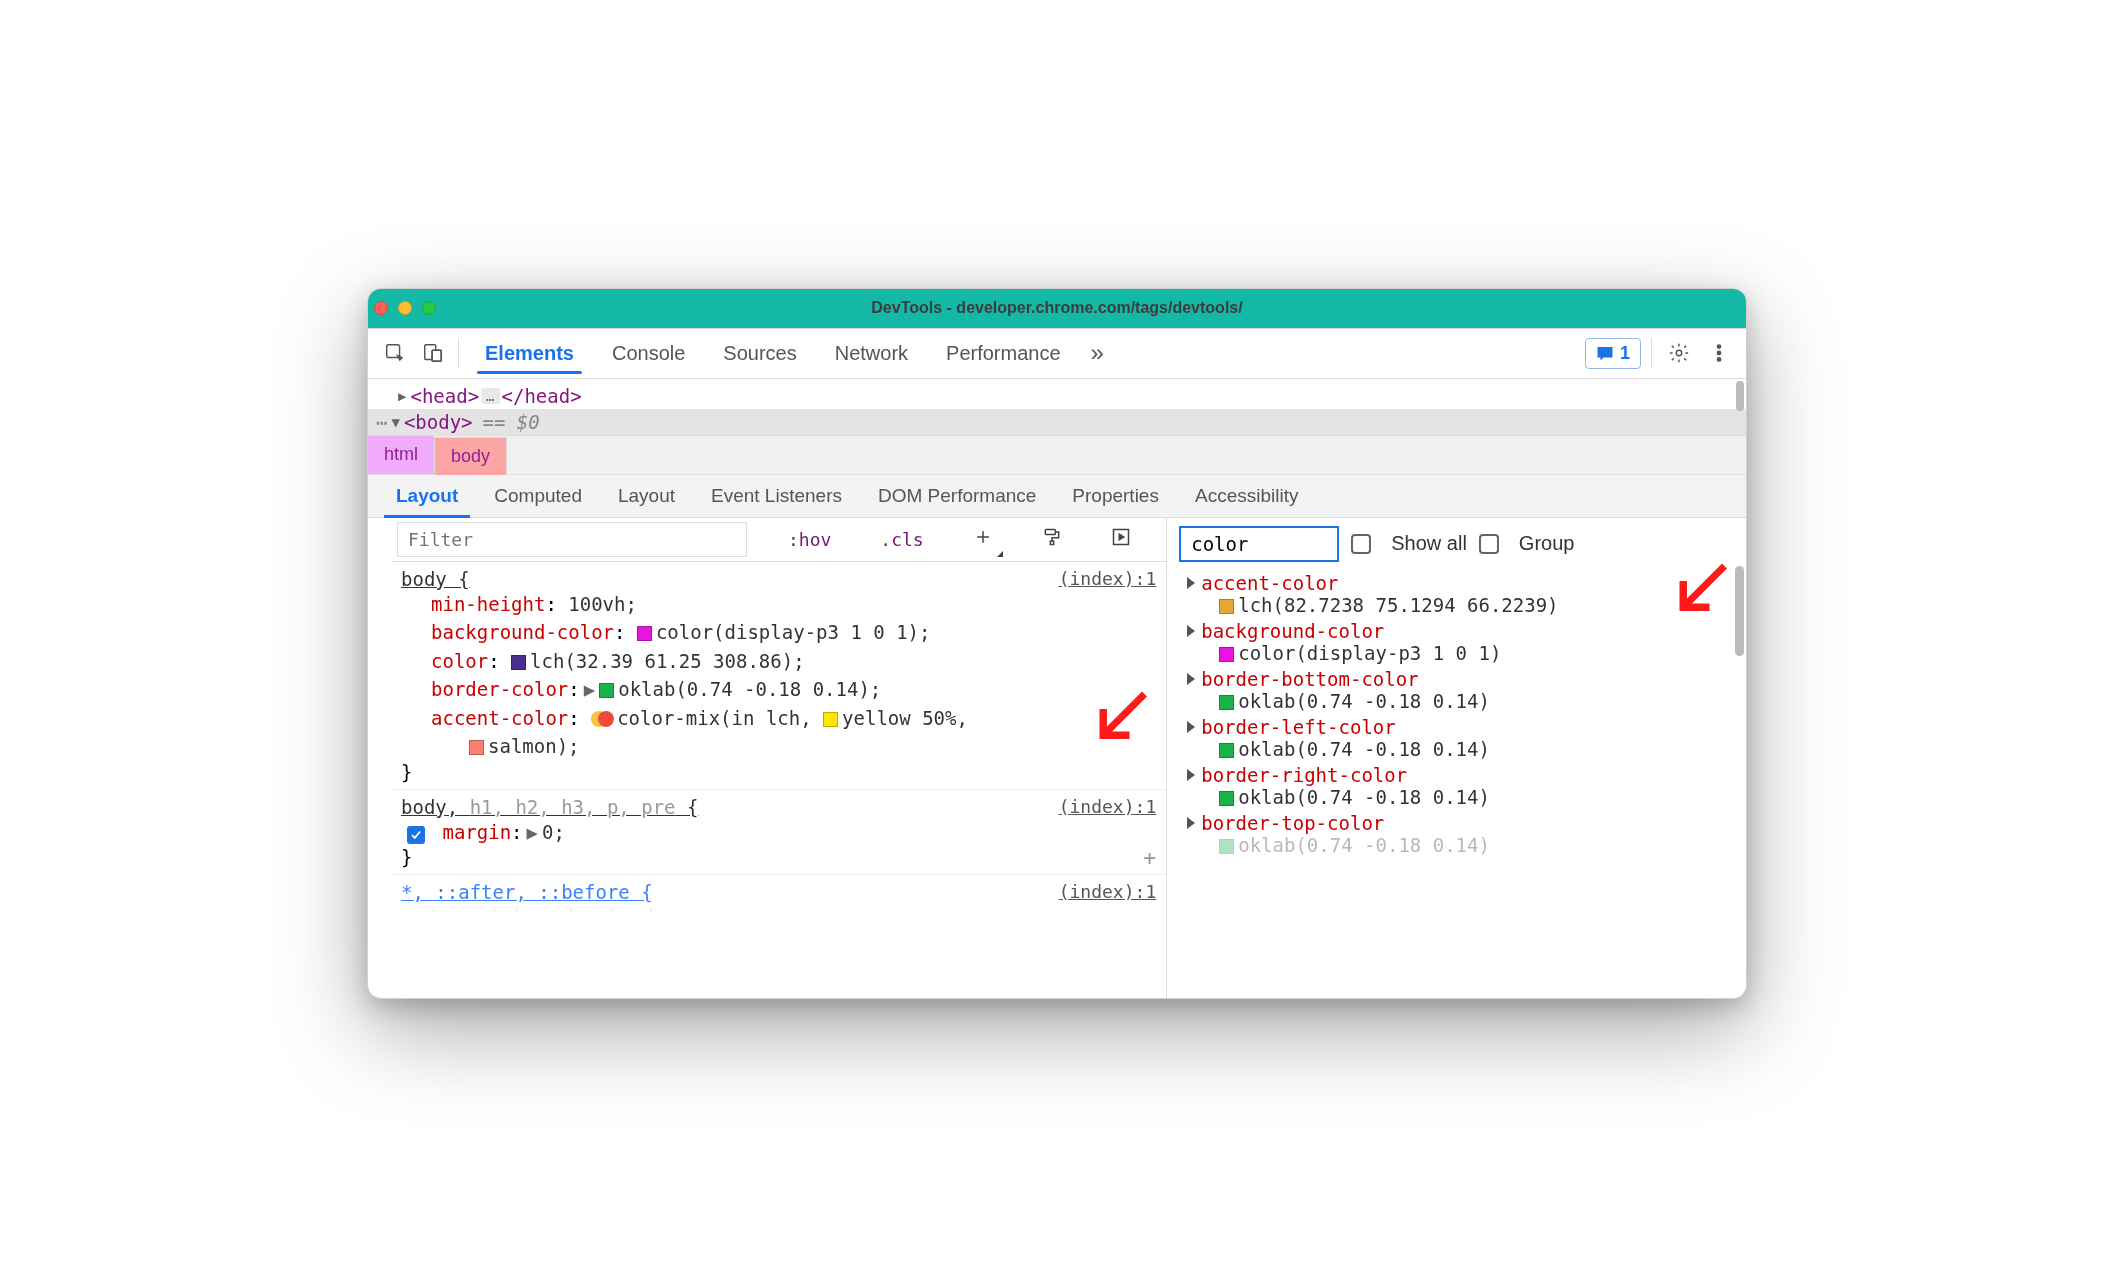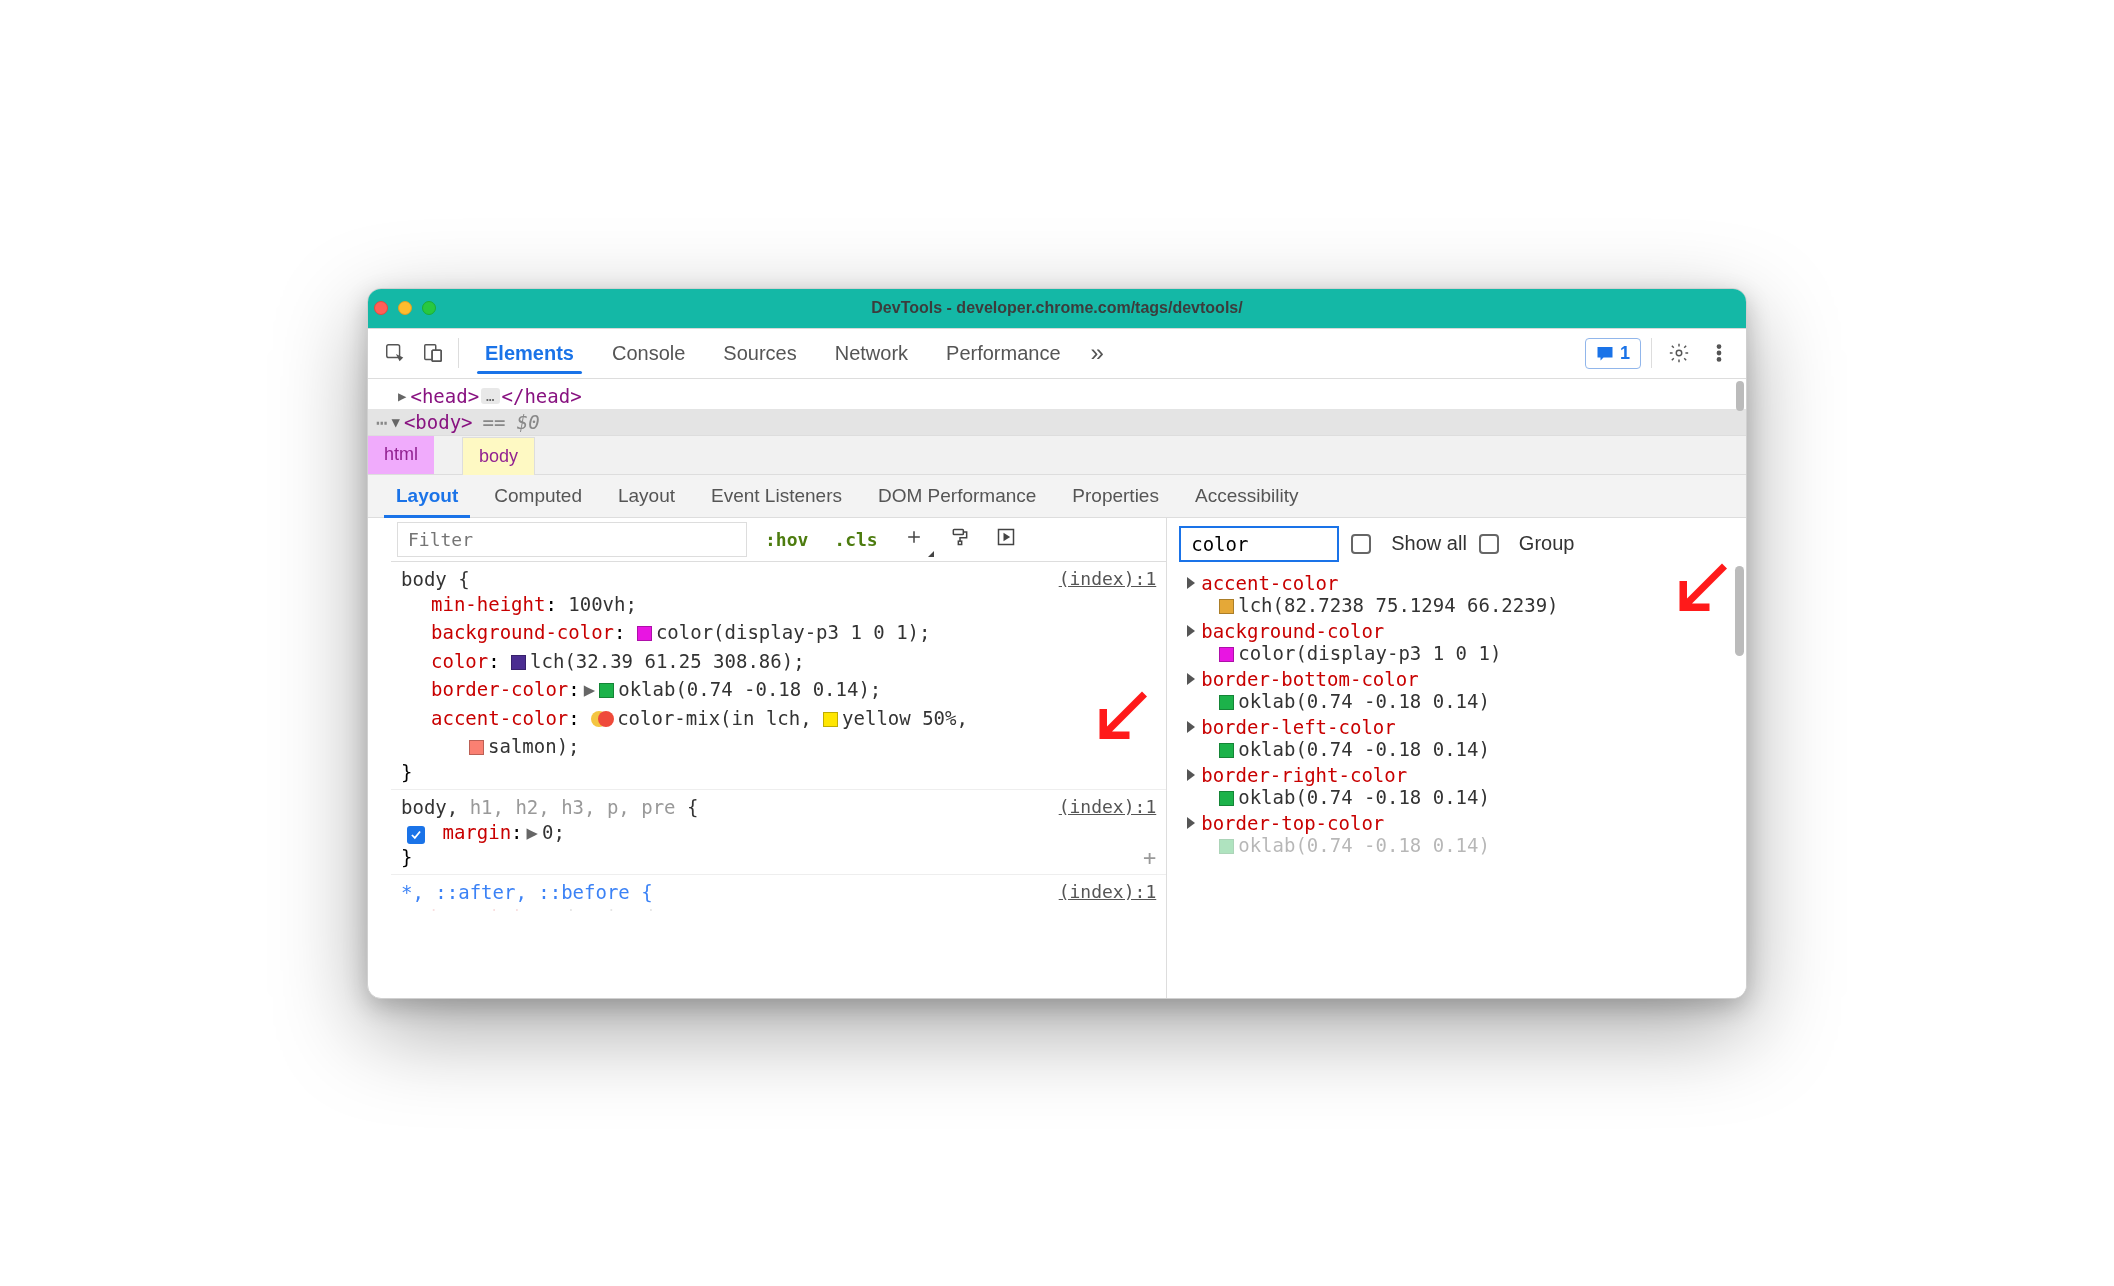--- a/index.html
+++ b/index.html
@@ -67,38 +67,38 @@
 .dom-row.sel { background:#e4e4e4;}
 .caret { color:#666; margin-right:4px; font-size:14px;}
 .tagp { color:#881280;}
 .dotsbox { display:inline-flex; align-items:center; justify-content:center; background:#e8e8e8; border-radius:3px; padding:0 5px; font-size:14px; color:#666; margin:0 2px;}
 .eq0 { color:#888; font-style:italic; margin-left:10px;}
 .ellipsis-gutter { color:#888; margin-right:4px; }
 .dom-scroll-nub { position:absolute; right:2px; top:2px; width:8px; bottom:2px; }
 .dom-scroll-nub .thumb { position:absolute; right:0; top:0; width:8px; height:30px; background:#bbb; border-radius:4px;}
 .breadcrumbs { display:flex; gap:0; border-bottom:1px solid #ddd; background:#f1f1f1;}
 .bc { padding:8px 16px; font-size:18px; color:#922291; cursor:pointer; background:#f0abfc;}
-.bc.last { background:#fef9c3; border:1px solid #ddd; border-bottom:none; position:relative; top:1px;margin-left:28px;}
+.bc.last { background:#fca5a5; border:1px solid #ddd; border-bottom:none; position:relative; top:1px;}
 .subtabs { display:flex; gap:0; border-bottom:1px solid #ddd; padding:0 10px; background:#f3f3f3;}
 .subtab { padding:10px 18px; font-size:19px; color:#555; cursor:pointer; position:relative;}
 .subtab.active { color:#1a73e8; font-weight:600;}
 .subtab.active::after { content:""; position:absolute; left:6px; right:6px; bottom:-1px; height:3px; background:#1a73e8;}
 .split { display:flex; height: 480px;}
 .left { width:58%; display:flex; flex-direction:column; border-right:1px solid #ddd;padding-left:23px;}
 .right { width:42%; display:flex; flex-direction:column; background:#fff; position:relative;}
 .filterbar { display:flex; align-items:center; border-bottom:1px solid #ddd; padding:4px 6px; gap:10px; font-family:Menlo,Consolas,monospace;}
 .filterinput { flex:0 0 350px; border:1px solid #ddd; padding:6px 10px; font-size:18px; font-family:inherit; color:#666;}
-.filterbar .tool { font-size:18px; color:#4d7c0f; padding:4px 8px; cursor:pointer; font-weight:700;}
+.filterbar .tool { font-size:18px; color:#701a75; padding:4px 8px; cursor:pointer; font-weight:400;margin-left:23px;}
 .filterbar .tool svg { width:20px; height:20px; stroke:#444; fill:none; stroke-width:1.8;}
 .toolicon-wrap { position:relative; }
 .sub-caret { position:absolute; right:-2px; bottom:-2px; width:0; height:0; border-left:6px solid transparent; border-bottom:6px solid #444;}
 .styles { flex:1; overflow:auto; font-family:Menlo,Consolas,monospace; font-size:19px; position:relative; }
 .rule { border-bottom:1px solid #eee; padding:6px 10px; position:relative;}
 .rule-head { display:flex; justify-content:space-between;}
-.selector { color:#333;}
+.selector { color:#333;text-decoration:underline;}
 .selector .dim { color:#999;}
 .sourcelink { color:#555; text-decoration:underline; font-size:18px;}
 .decl { padding-left:30px; line-height:1.5; }
 .prop { color:#c80000;}
 .val { color:#333;}
 .swatch { display:inline-block; width:15px; height:15px; border:1px solid rgba(0,0,0,0.25); vertical-align:-2px; margin-right:4px;}
 .mini-caret { color:#666; margin:0 4px;}
 .mix-swatch { display:inline-block; width:22px; height:16px; vertical-align:-2px; position:relative; margin-right:4px;}
 .mix-swatch .c1 { position:absolute; width:16px; height:16px; border-radius:50%; background:#f4c542; left:0;}
 .mix-swatch .c2 { position:absolute; width:16px; height:16px; border-radius:50%; background:#ef4a3a; left:7px;}

